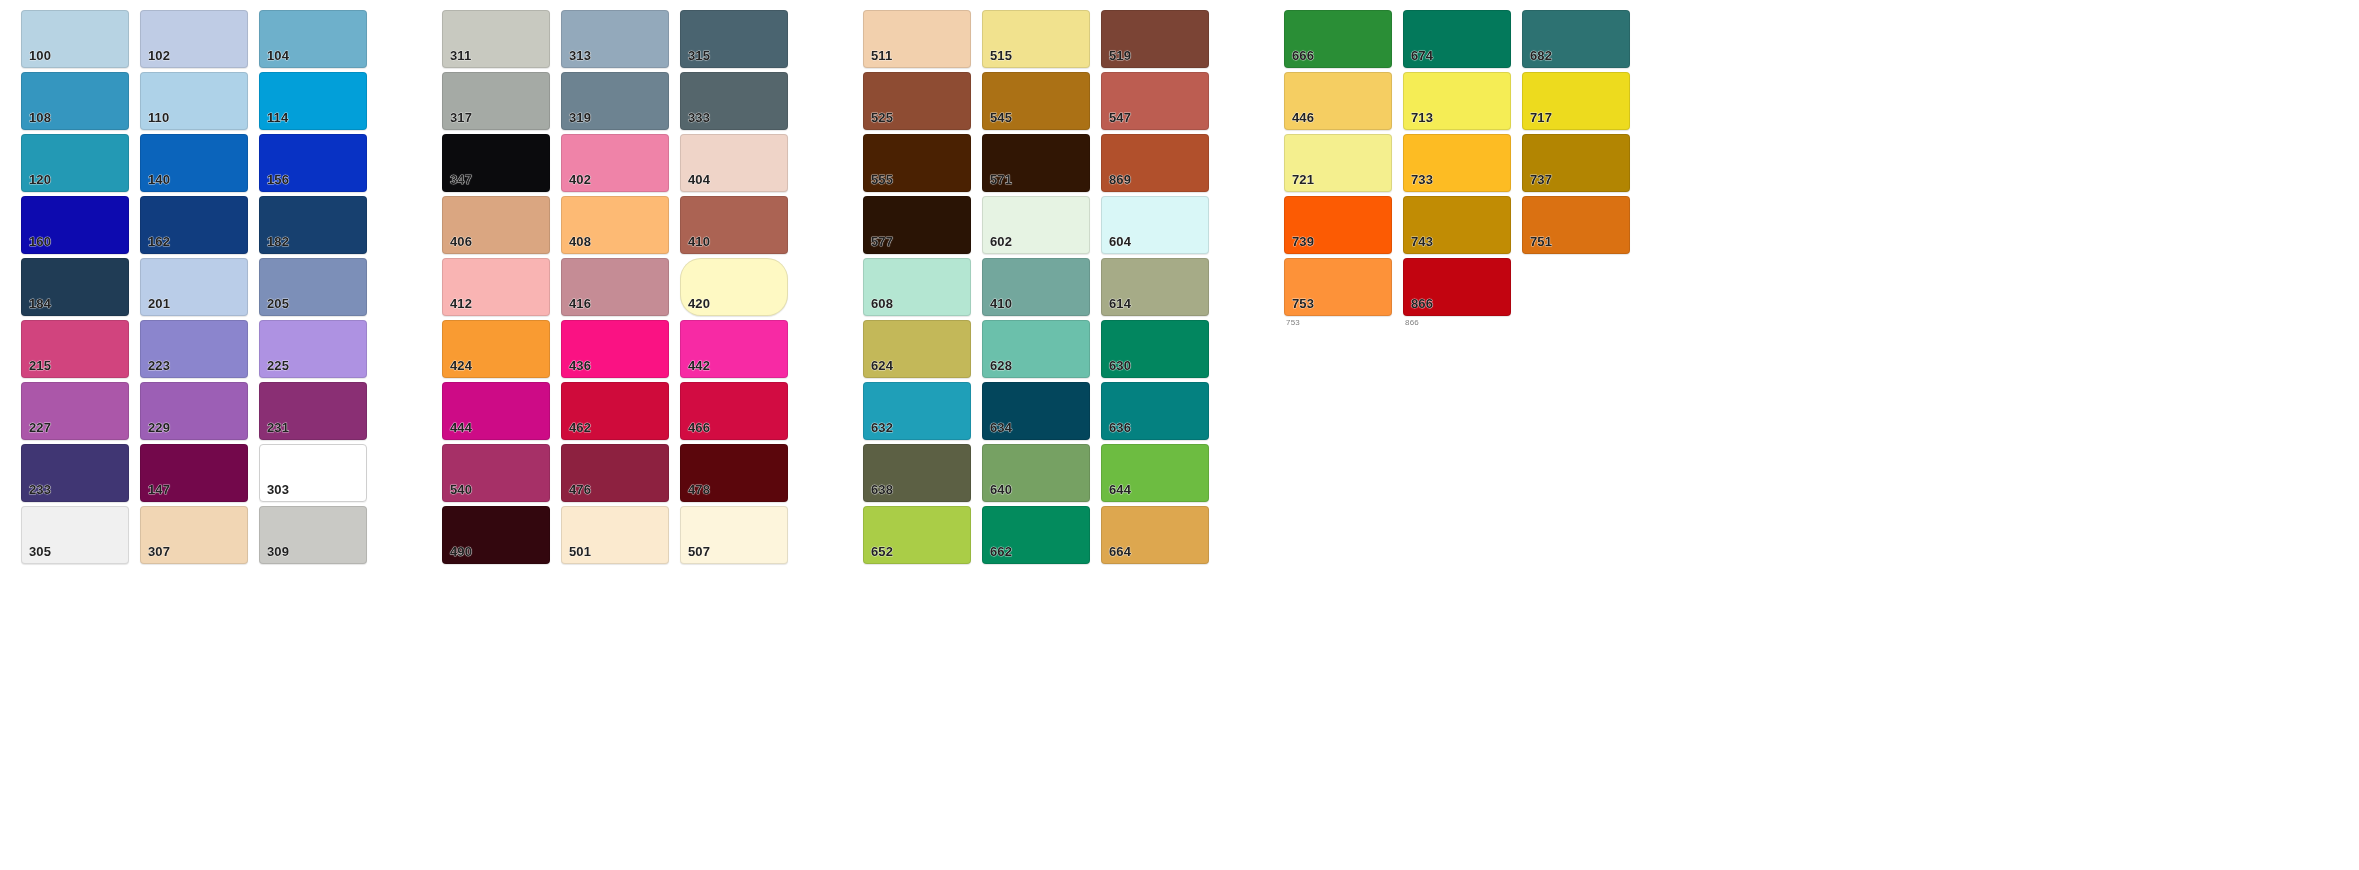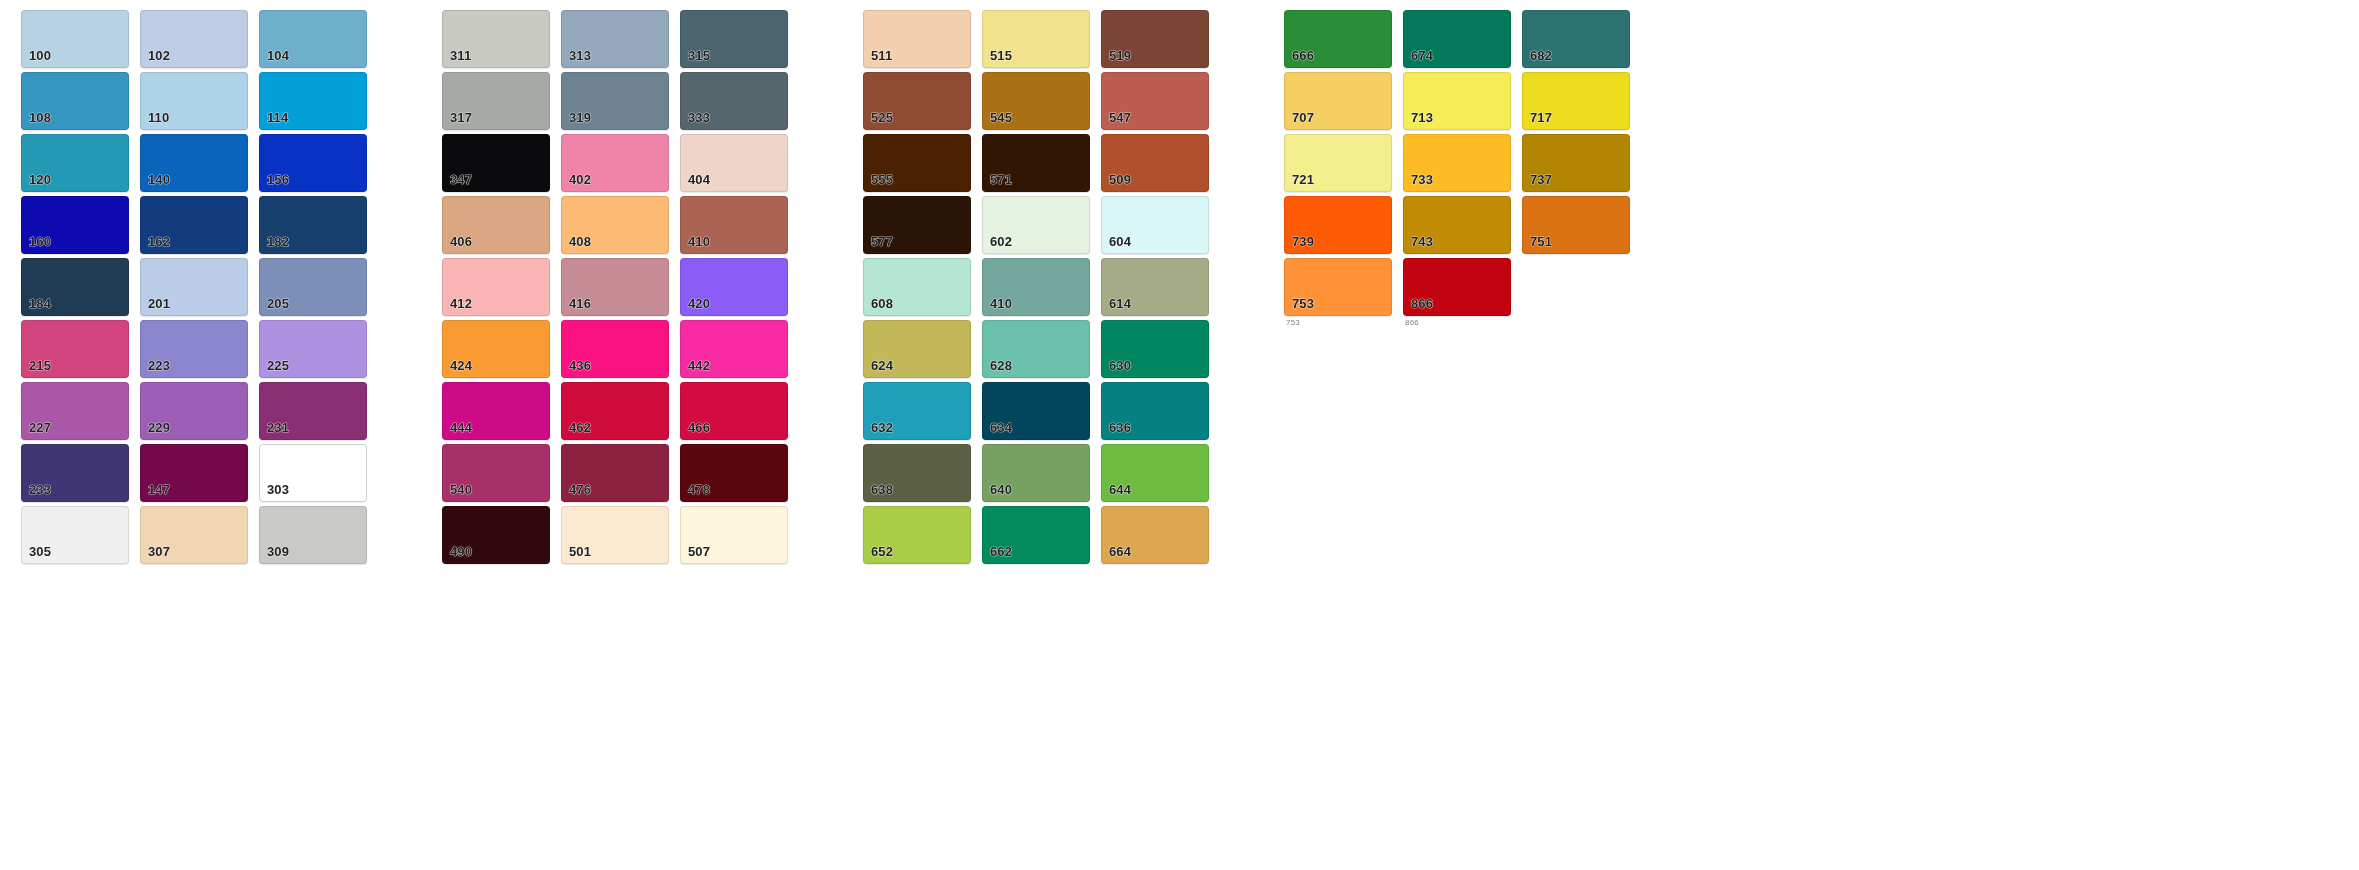--- a/index.html
+++ b/index.html
@@ -295,21 +295,21 @@
         <div class="swatch" title="412" style="background: rgb(249, 180, 179);">
           <span class="swatch-label">412</span>
         </div>
       </div>
       <div class="swatch-cell">
         <div class="swatch" title="416" style="background: rgb(197, 140, 149);">
           <span class="swatch-label">416</span>
         </div>
       </div>
       <div class="swatch-cell">
-        <div class="swatch" title="420" style="background: #8b5cf6;">
+        <div class="swatch" title="420" style="background: #fef9c3; border-radius: 21px;">
           <span class="swatch-label">420</span>
         </div>
       </div>
       <div class="swatch-cell">
         <div class="swatch" title="424" style="background: rgb(249, 155, 50);">
           <span class="swatch-label">424</span>
         </div>
       </div>
       <div class="swatch-cell">
         <div class="swatch" title="436" style="background: rgb(250, 18, 131);">
@@ -403,21 +403,21 @@
           <span class="swatch-label">555</span>
         </div>
       </div>
       <div class="swatch-cell">
         <div class="swatch" title="571" style="background: rgb(49, 22, 4);">
           <span class="swatch-label">571</span>
         </div>
       </div>
       <div class="swatch-cell">
         <div class="swatch" title="573" style="background: rgb(177, 80, 44);">
-          <span class="swatch-label">509</span>
+          <span class="swatch-label">869</span>
         </div>
       </div>
       <div class="swatch-cell">
         <div class="swatch" title="577" style="background: rgb(42, 20, 5);">
           <span class="swatch-label">577</span>
         </div>
       </div>
       <div class="swatch-cell">
         <div class="swatch" title="602" style="background: rgb(230, 243, 227);">
           <span class="swatch-label">602</span>
@@ -515,21 +515,21 @@
           <span class="swatch-label">674</span>
         </div>
       </div>
       <div class="swatch-cell">
         <div class="swatch" title="682" style="background: rgb(45, 114, 114);">
           <span class="swatch-label">682</span>
         </div>
       </div>
       <div class="swatch-cell">
         <div class="swatch" title="707" style="background: rgb(245, 206, 98);">
-          <span class="swatch-label">707</span>
+          <span class="swatch-label">446</span>
         </div>
       </div>
       <div class="swatch-cell">
         <div class="swatch" title="713" style="background: rgb(245, 237, 85);">
           <span class="swatch-label">713</span>
         </div>
       </div>
       <div class="swatch-cell">
         <div class="swatch" title="717" style="background: rgb(237, 219, 30);">
           <span class="swatch-label">717</span>

